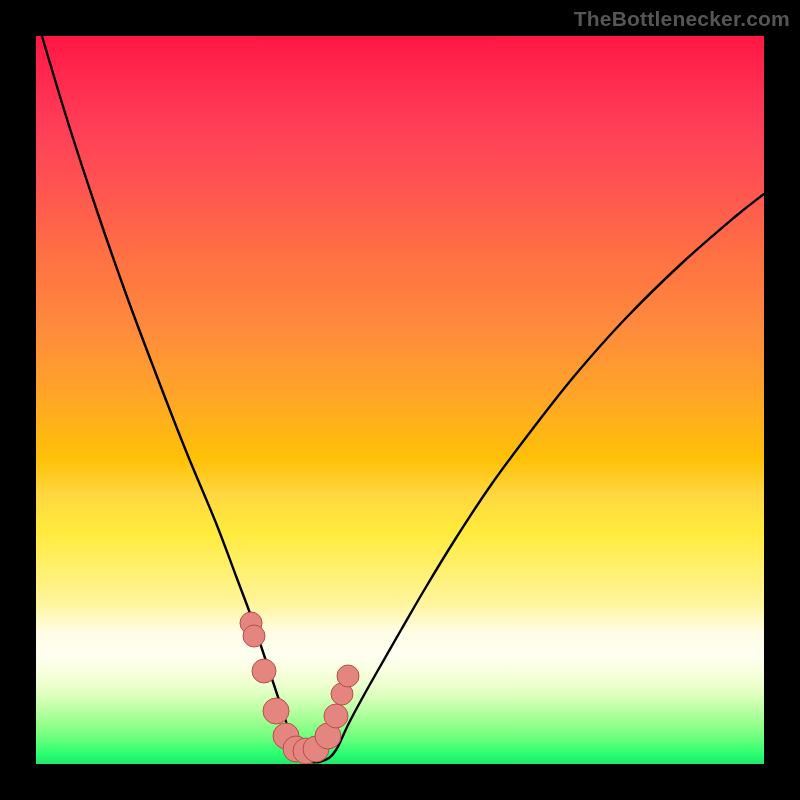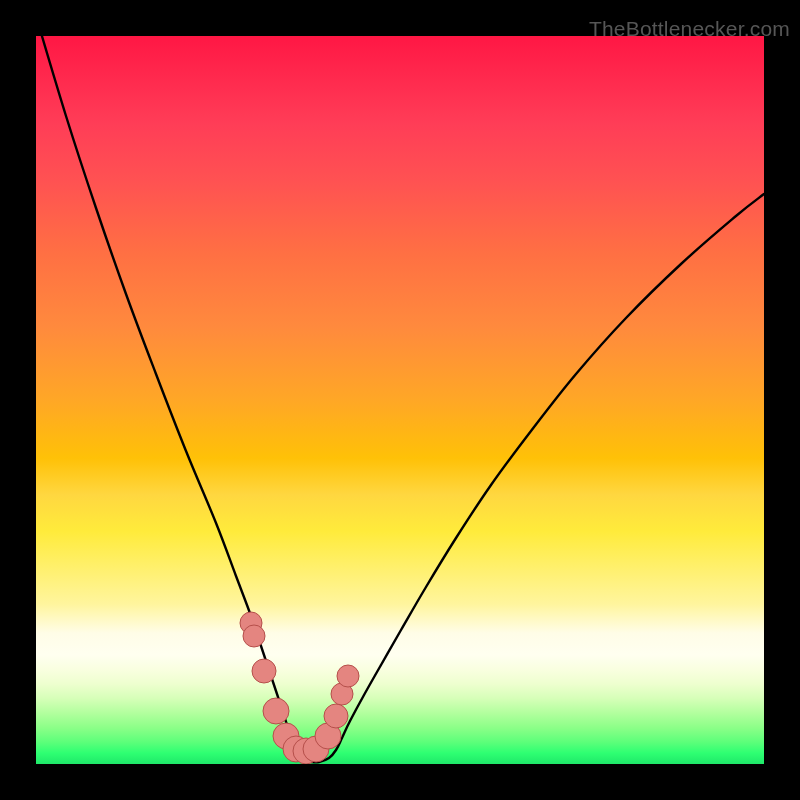--- a/index.html
+++ b/index.html
@@ -54,25 +54,25 @@
       #d6ffb8 91%,
       #b2ff9e 93%,
       #8cff88 95%,
       #5cff7a 97%,
       #2eff72 98.5%,
       #1fe869 100%
     );
   }
   .attr {
     position: absolute;
-    top: 17px;
+    top: 7px;
     right: 10px;
     color: #565656;
     font-size: 21px;
-    font-weight: 400;
+    font-weight: 700;
     letter-spacing: 0.2px;
     z-index: 20;
     text-align: right;
   }
   svg.curves {
     position: absolute;
     left: 0;
     top: 0;
     width: 100%;
     height: 100%;

